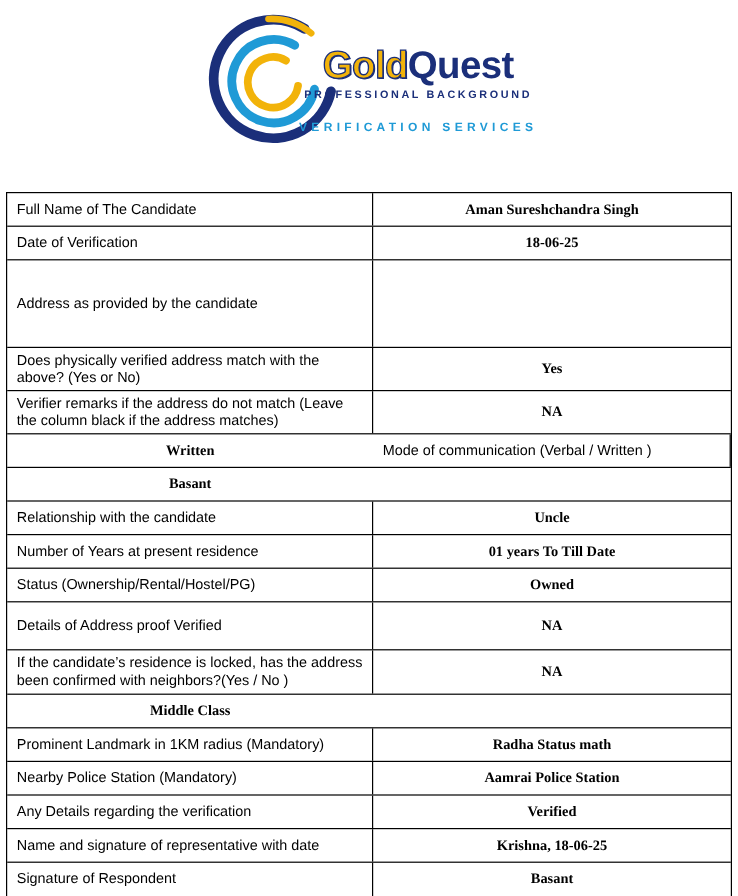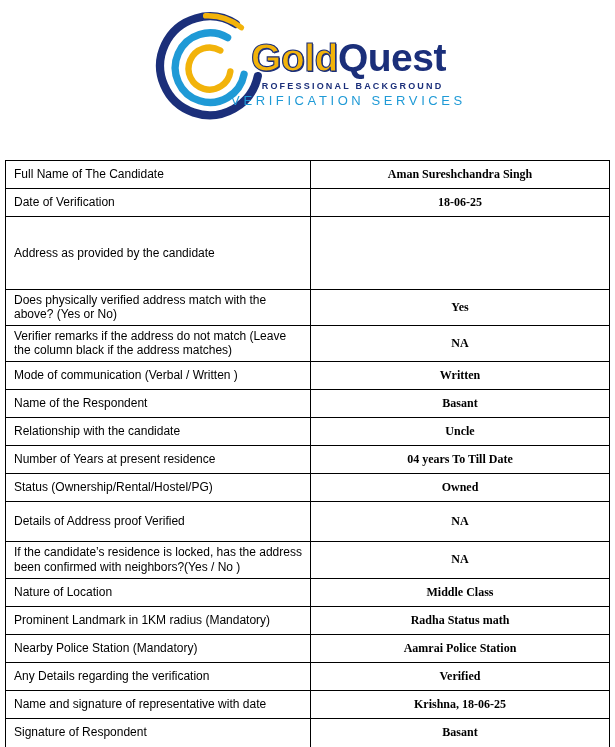--- a/index.html
+++ b/index.html
@@ -33,44 +33,44 @@
     flex: 0 0 auto;
   }
   .logo-text {
     position: relative;
     z-index: 2;
     margin-left: -46px;
     padding-top: 30px;
     text-align: center;
   }
   .brand {
-    font-size: 39px;
+    font-size: 32px;
     font-weight: bold;
     letter-spacing: -0.5px;
     line-height: 1.05;
     white-space: nowrap;
   }
   .brand .gold {
     color: #f2b30a;
     -webkit-text-stroke: 1.1px #1b2f7a;
     text-shadow: 1px 1px 0 #1b2f7a;
   }
   .brand .quest { color: #1b2f7a; }
   .tagline1 {
     margin-top: 2px;
     font-size: 9px;
     font-weight: bold;
     letter-spacing: 2.2px;
     color: #1b2f7a;
     white-space: nowrap;
   }
   .tagline2 {
-    margin-top: 2px;
-    font-size: 13px;
-    font-weight: normal;
+    margin-top: 17px;
+    font-size: 10px;
+    font-weight: bold;
     letter-spacing: 3.6px;
     color: #1f9ad6;
     white-space: nowrap;
   }
 
   
   .doc-table {
     margin: 8px 5px 0 5px;
     border: 1px solid #000;
   }
@@ -143,49 +143,47 @@
     </div>
     <div class="row">
       <div class="cell label">Does physically verified address match with the above? (Yes or No)</div>
       <div class="cell value">Yes</div>
     </div>
     <div class="row">
       <div class="cell label">Verifier remarks if the address do not match (Leave the column black if the address matches)</div>
       <div class="cell value">NA</div>
     </div>
     <div class="row">
+      <div class="cell value">Written</div>
       <div class="cell label">Mode of communication (Verbal / Written )</div>
-      <div class="cell value">Written</div>
-    </div>
-    <div class="row">
-      <div class="cell label">Name of the Respondent</div>
+    </div>
+    <div class="row">
       <div class="cell value">Basant</div>
     </div>
     <div class="row">
       <div class="cell label">Relationship with the candidate</div>
       <div class="cell value">Uncle</div>
     </div>
     <div class="row">
       <div class="cell label">Number of Years at present residence</div>
-      <div class="cell value">04 years To Till Date</div>
+      <div class="cell value">01 years To Till Date</div>
     </div>
     <div class="row">
       <div class="cell label">Status (Ownership/Rental/Hostel/PG)</div>
       <div class="cell value">Owned</div>
     </div>
     <div class="row">
       <div class="cell label">Details of Address proof Verified</div>
       <div class="cell value">NA</div>
     </div>
     <div class="row">
       <div class="cell label">If the candidate’s residence is locked, has the address been confirmed with neighbors?(Yes / No )</div>
       <div class="cell value">NA</div>
     </div>
     <div class="row">
-      <div class="cell label">Nature of Location</div>
       <div class="cell value">Middle Class</div>
     </div>
     <div class="row">
       <div class="cell label">Prominent Landmark in 1KM radius (Mandatory)</div>
       <div class="cell value">Radha Status math</div>
     </div>
     <div class="row">
       <div class="cell label">Nearby Police Station (Mandatory)</div>
       <div class="cell value">Aamrai Police Station</div>
     </div>

